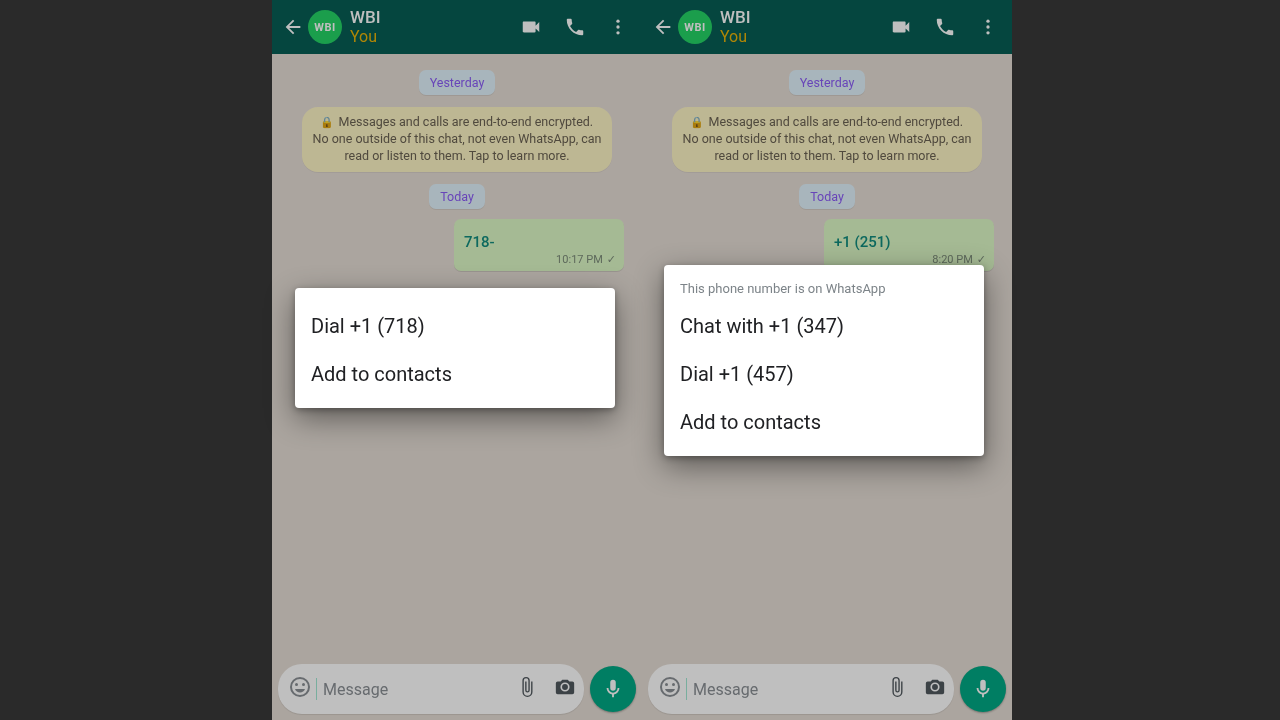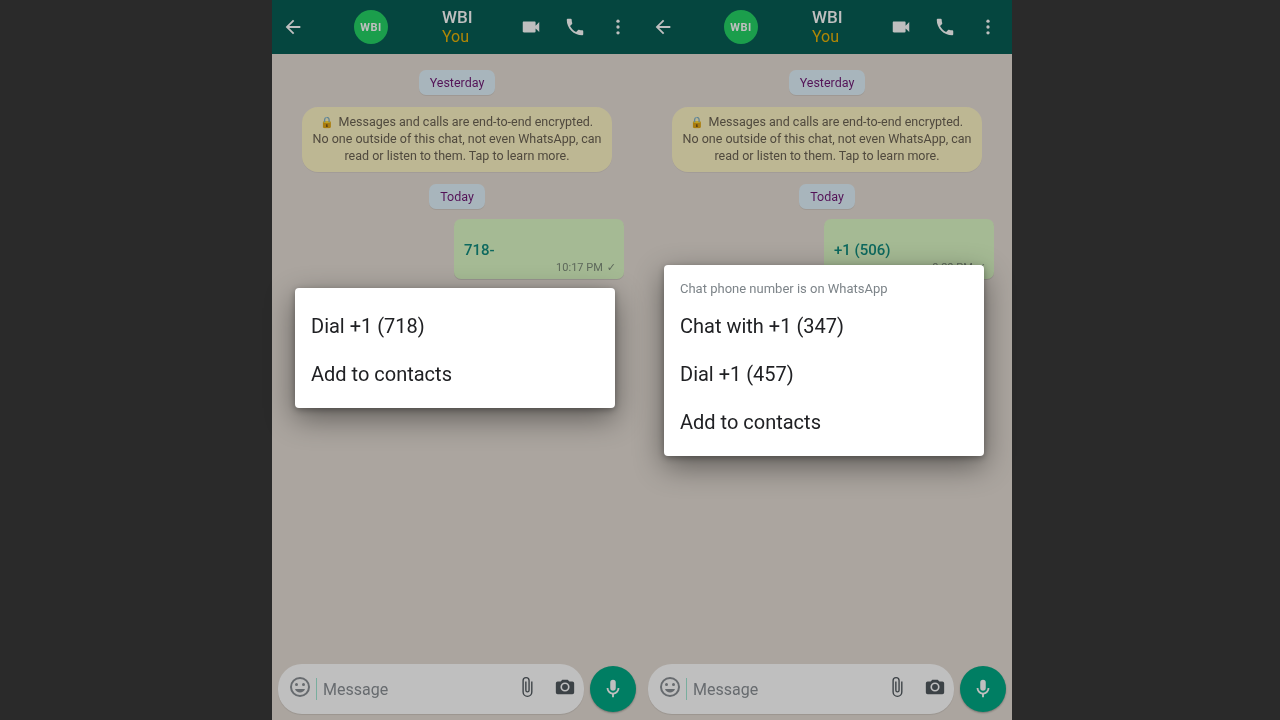--- a/index.html
+++ b/index.html
@@ -36,21 +36,20 @@
     z-index: 5;
   }
   .header {
     background: #075E54;
     height: 54px;
     display: flex;
     align-items: center;
     padding: 0 10px 0 6px;
     color: #fff;
     flex: none;
-    gap: 46px;
   }
   .back-btn {
     width: 30px;
     height: 40px;
     display:flex;align-items:center;justify-content:center;
     color:#fff;
   }
   .avatar {
     width: 34px;
     height: 34px;
@@ -70,21 +69,21 @@
   .hicons svg { width:22px; height:22px; fill:#fff; display:block;}
   .more svg{width:20px;height:20px;}
   .chat {
     flex:1;
     padding: 10px 8px;
     text-align:center;
   }
   .date-chip {
     display:inline-block;
     background: #e1f2fb;
-    color:#701a75;
+    color:#8b5cf6;
     font-size:12.5px;
     padding: 5px 11px;
     border-radius: 7px;
     box-shadow: 0 1px 0 rgba(0,0,0,.08);
     margin: 6px 0;
   }
   .enc-banner {
     background:#fdf4c5;
     color:#6b6353;
     font-size:12.5px;
@@ -93,21 +92,21 @@
     padding: 7px 10px;
     margin: 6px 22px;
     box-shadow: 0 1px 0 rgba(0,0,0,.05);
   }
   .lock{font-size:11px; margin-right:4px;}
   .bubble-row{ text-align:right; padding: 4px 10px;}
   .bubble{
     display:inline-block;
     background:#dcf8c6;
     border-radius:7px;
-    padding: 22px 8px 5px 10px;
+    padding: 14px 8px 5px 10px;
     box-shadow: 0 1px 0 rgba(0,0,0,.1);
     min-width: 170px;
     text-align:left;
     position:relative;
   }
   .bubble .num{
     color:#128C7E;
     font-size:15px;
     font-weight:500;
   }
@@ -293,21 +292,21 @@
           </span>
       </div>
     </div>
 
     <div class="chat">
       <div class="date-chip">Yesterday</div>
       <div class="enc-banner"><span class="lock">🔒</span><span>Messages and calls are end-to-end encrypted. No one outside of this chat, not even WhatsApp, can read or listen to them. Tap to learn more.</span></div>
       <div class="date-chip">Today</div>
       <div class="bubble-row">
         <div class="bubble">
-          <div class="num">+1 (506)</div>
+          <div class="num">+1 (251)</div>
           <div class="meta"><span>8:20 PM</span><span class="tick">✓</span></div>
         </div>
       </div>
     </div>
 
     <div class="input-bar">
       <div class="pill">
         <span class="emoji-ic"><svg viewBox="0 0 24 24">
               <path d="M12 2a10 10 0 100 20 10 10 0 000-20zm0 18a8 8 0 110-16 8 8 0 010 16zM8.5 11A1.5 1.5 0 108.5 8a1.5 1.5 0 000 3zm7 0a1.5 1.5 0 100-3 1.5 1.5 0 000 3zM12 17.5c2.3 0 4.3-1.5 5-3.5H7c.7 2 2.7 3.5 5 3.5z"></path>
             </svg></span>
@@ -333,17 +332,17 @@
 
 <div class="watermark wm1">WABETAINFO</div>
 <div class="watermark wm2">WABETAINFO</div>
 
 <div class="dialog dlg1">
   <div class="ditem">Dial +1 (718)</div>
   <div class="ditem">Add to contacts</div>
 </div>
 
 <div class="dialog dlg2">
-  <div class="dtitle">Chat phone number is on WhatsApp</div>
+  <div class="dtitle">This phone number is on WhatsApp</div>
   <div class="ditem">Chat with +1 (347)</div>
   <div class="ditem">Dial +1 (457)</div>
   <div class="ditem">Add to contacts</div>
 </div>
 
 </body></html>

